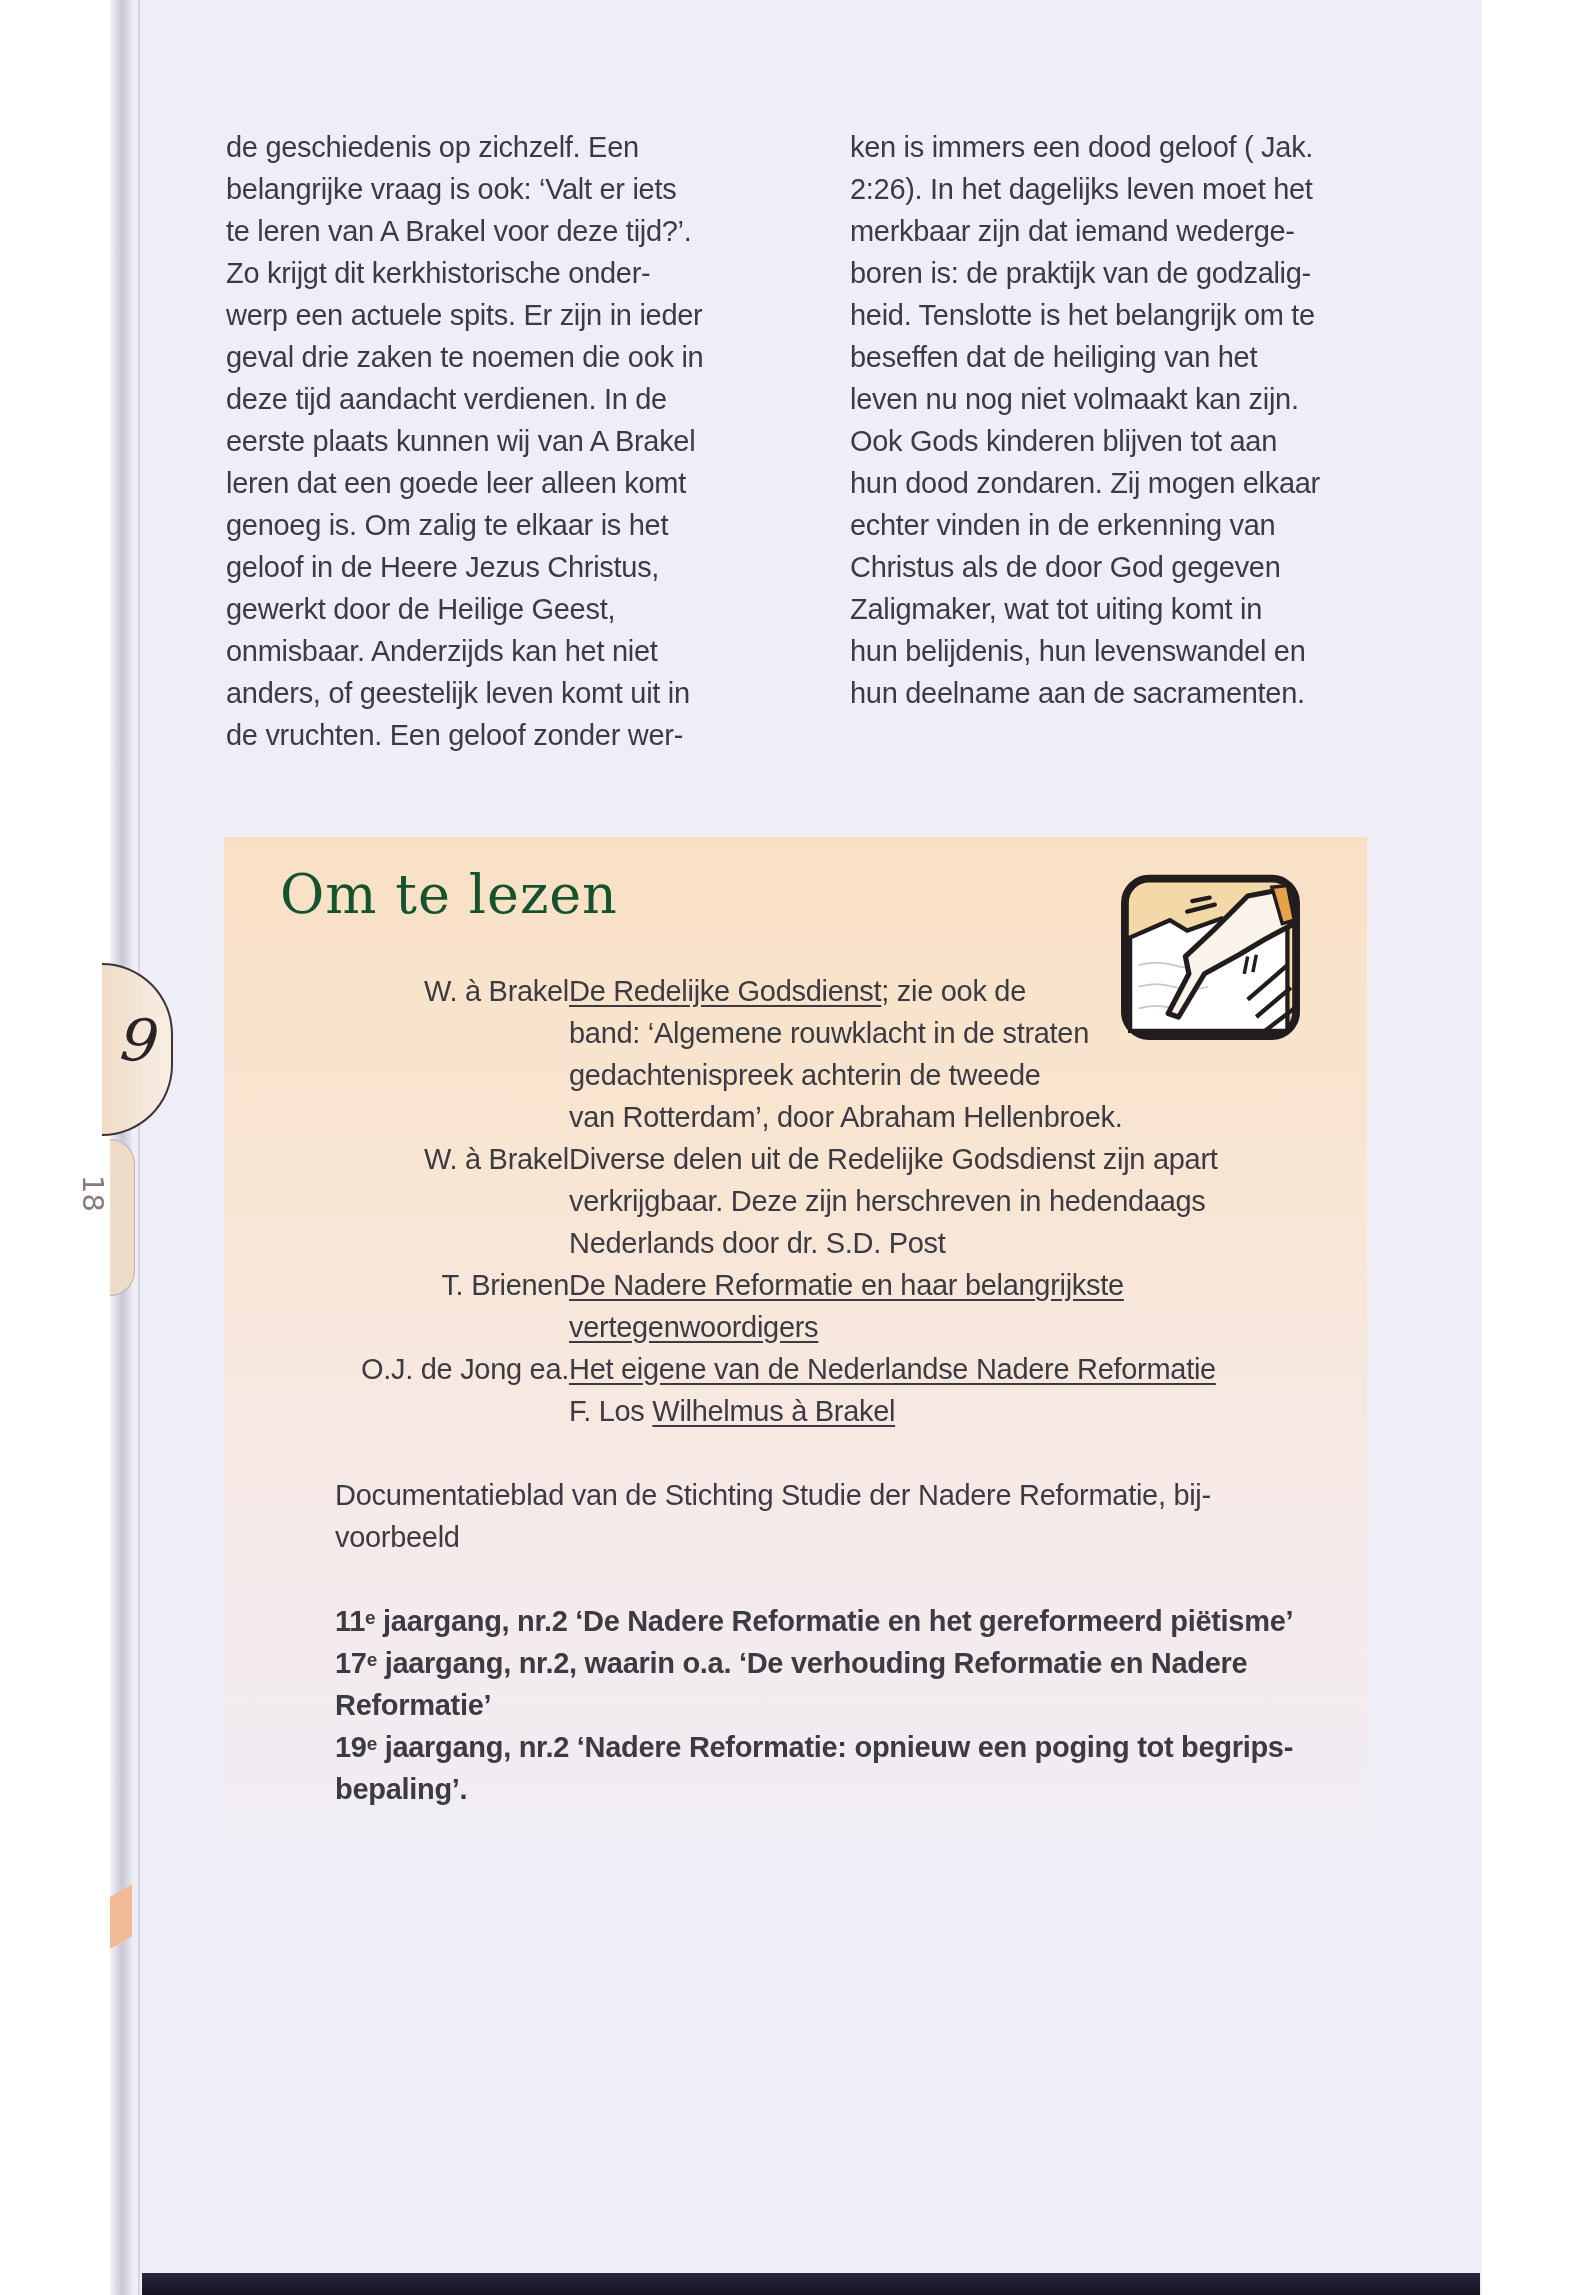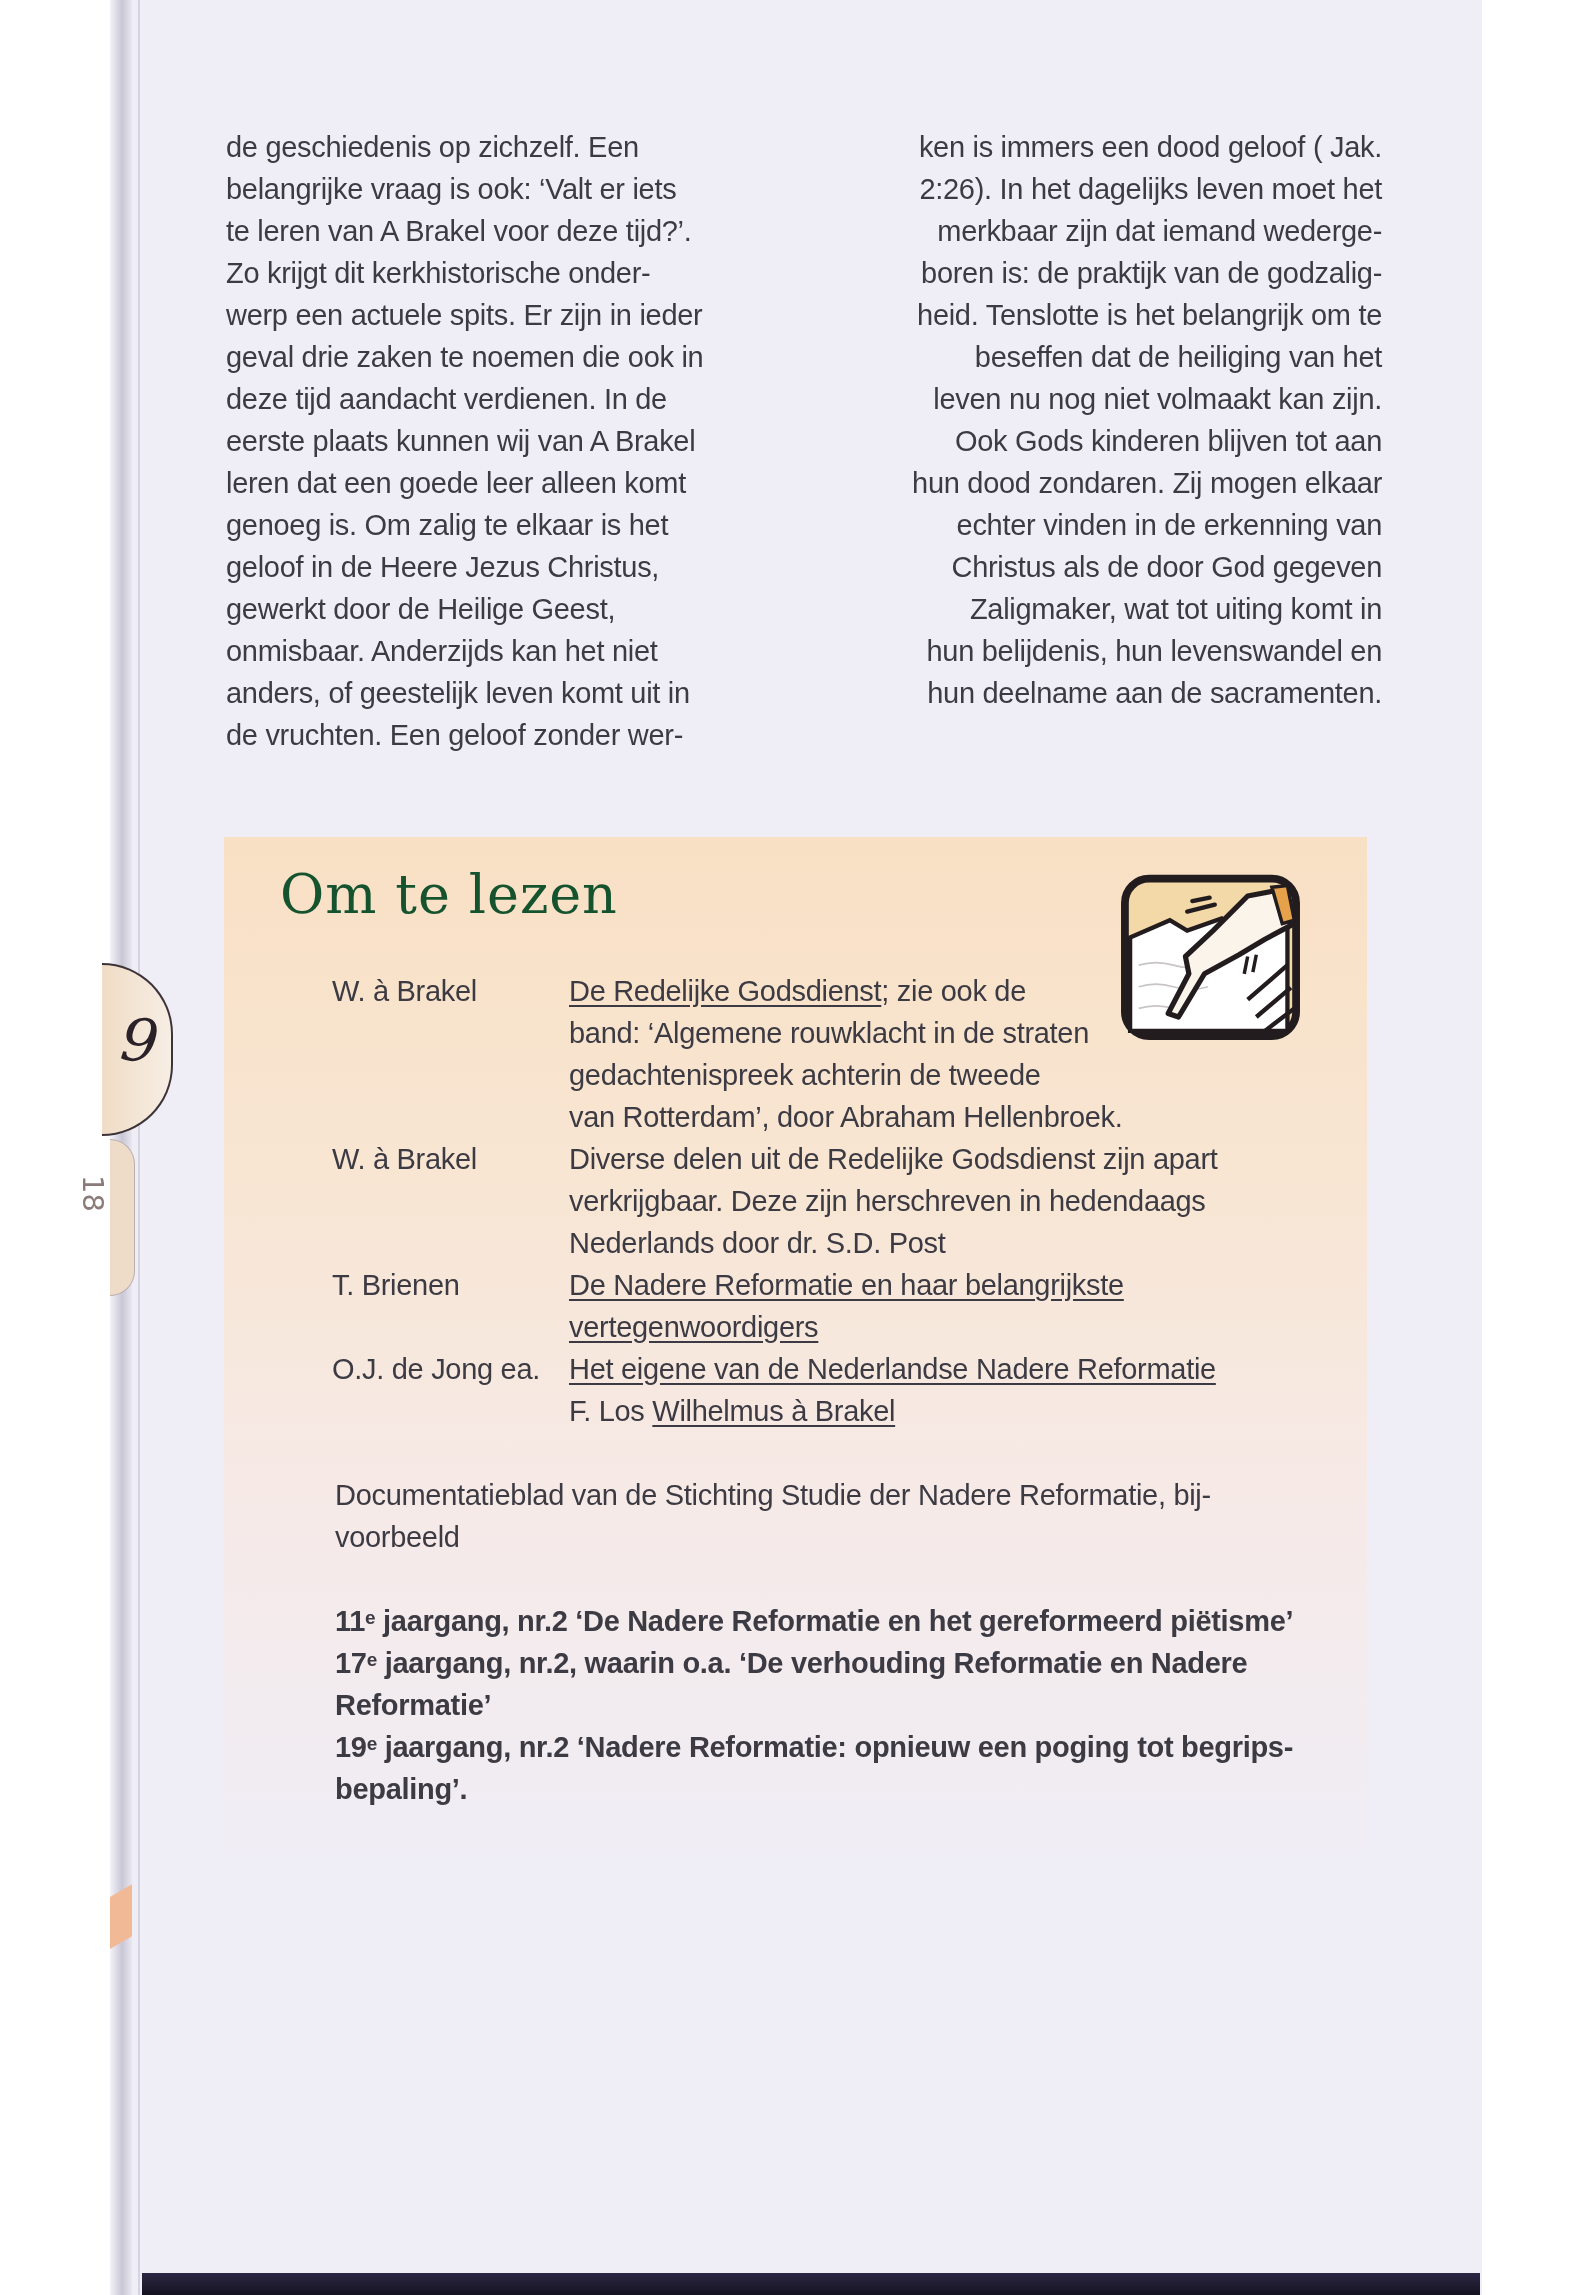--- a/index.html
+++ b/index.html
@@ -42,36 +42,36 @@
   .bottom-band {
     position:absolute; left:142px; top:2273px; width:1338px; height:22.4px;
     background:linear-gradient(180deg,#2b2744,#14121f);
   }
   .col {
     position:absolute; top:126px; width:552px;
     font-size:29px; line-height:42px; letter-spacing:-0.3px;
   }
   .col p { margin:0; }
   .col-1 { left:226px; }
-  .col-2 { left:830px;text-align:right; }
+  .col-2 { left:850px; }
   .reading-box {
     position:absolute; left:224px; top:837px; width:1143px; height:1036px;
     background:linear-gradient(180deg,#f8e0c4 0%,#f8e6d4 35%,#f6eae8 65%,#efedf6 100%);
   }
   .box-title {
     position:absolute; left:280px; top:863px;
     font-family:"DejaVu Serif", serif; font-size:54px; color:#14532d; letter-spacing:0.9px;
   }
   .book-icon { position:absolute; left:1118px; top:870px; width:185px; height:173px; }
   .entries {
     position:absolute; left:332px; top:970px; width:984px;
     font-size:29px; line-height:42px; letter-spacing:-0.3px;
   }
   .entry { display:flex; }
-  .entry .author { width:237px; flex:none; }
+  .entry .author { width:237px; flex:none;text-align:right; }
   .entry .desc { flex:1; }
   .u { text-decoration:underline; text-underline-offset:4.3px; }
   .docs {
     position:absolute; left:335px; top:1474px; width:1018px;
     font-size:29px; line-height:42px; letter-spacing:-0.3px;
   }
   .docs p { margin:0; }
   .issues { position:absolute; left:335px; top:1600px; width:1036px; font-size:29px; line-height:42px; letter-spacing:-0.3px; }
   .issues p { margin:0;font-weight:bold; }
   sup { font-size:19px; vertical-align:top; position:relative; top:-3.5px; }

